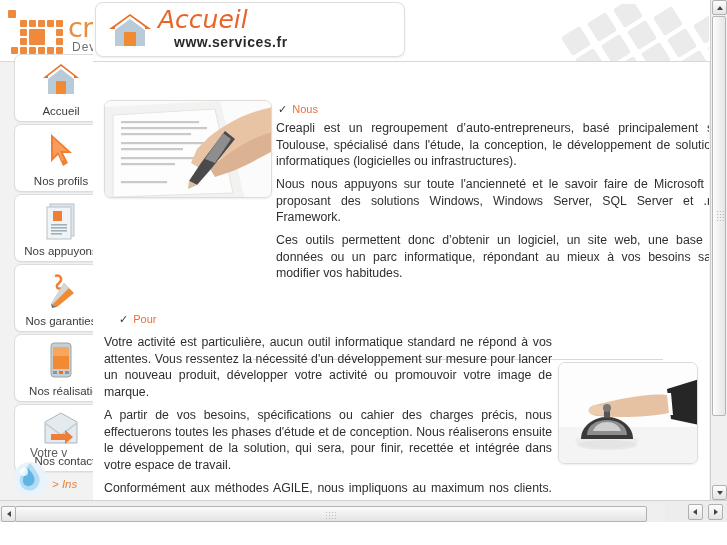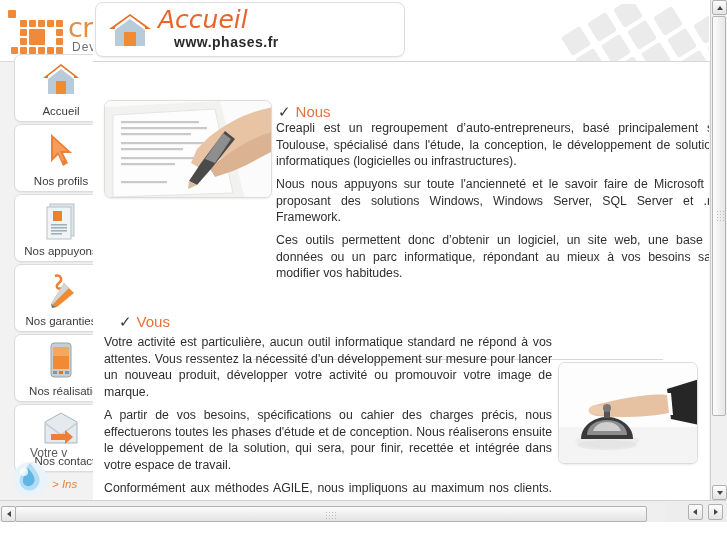--- a/index.html
+++ b/index.html
@@ -150,21 +150,21 @@
 
   .tagline {
     position: absolute; left: 10px; top: 14px;
     font-size: 13.5px; font-style: italic;
     color: #e8703a;
   }
   .tagline .chk { color: #333; font-style: normal; margin-right: 4px; }
 
   .sec-head {
     position: absolute;
-    font-size: 15px; color: #e8703a;
+    font-size: 11px; color: #e8703a;
   }
   .sec-head .chk { color: #333; margin-right: 5px; }
 
   .photo {
     position: absolute;
     background: #ffffff;
     border: 1px solid #dcdcdc;
     border-radius: 7px;
     box-shadow: 0 1px 2px rgba(0,0,0,0.08);
     overflow: hidden;
@@ -414,21 +414,21 @@
 
       <div class="header-card">
         <span class="header-home-icon">
           <svg viewBox="0 0 44 40" width="44" height="40">
             <polygon points="22,3 43,18 37,18 37,16 22,5 7,16 7,18 1,18" fill="#e8702a"></polygon>
             <polygon points="22,8 37,19 37,35 7,35 7,19" fill="#b9cbd8"></polygon>
             <rect x="16" y="21" width="12" height="14" fill="#f08b34" rx="1"></rect>
           </svg>
         </span>
         <div class="header-title">Accueil</div>
-        <div class="header-url">www.phases.fr</div>
+        <div class="header-url">www.services.fr</div>
       </div>
     </div>
 
     <div class="fg-body">
 
 
       <div class="sec-head" style="left:185px; top:41px;">
         <span class="chk">✓</span><span>Nous</span>
       </div>
 
@@ -455,21 +455,21 @@
         </svg>
       </div>
 
       <p class="para" style="left:183px; top:58px; width:448px;">Creapli est un regroupement d’auto-entrepreneurs, basé principalement sur Toulouse, spécialisé dans l'étude, la conception, le développement de solutions informatiques (logicielles ou infrastructures).</p>
       <p class="para" style="left:183px; top:114px; width:448px;">Nous nous appuyons sur toute l'ancienneté et le savoir faire de Microsoft en proposant des solutions Windows, Windows Server, SQL Server et .net Framework.</p>
       <p class="para" style="left:183px; top:170px; width:448px;">Ces outils permettent donc d’obtenir un logiciel, un site web, une base de données ou un parc informatique, répondant au mieux à vos besoins sans modifier vos habitudes.</p>
 
       <div class="divider"></div>
 
       <div class="sec-head" style="left:26px; top:251px;">
-        <span class="chk">✓</span><span>Vous</span>
+        <span class="chk">✓</span><span>Pour</span>
       </div>
 
       <div class="photo" style="left:465px; top:300px; width:140px; height:102px;">
         <svg viewBox="0 0 140 102" width="140" height="102" preserveAspectRatio="none">
           <rect width="140" height="102" fill="#fdfdfd"></rect>
           <rect y="64" width="140" height="38" fill="#f4f4f4"></rect>
           <path d="M140 16 L108 26 L112 56 L140 62 Z" fill="#262626"></path>
           <path d="M112 30 L104 30 L106 52 L114 52 Z" fill="#ffffff"></path>
           <path d="M108 32 C88 30, 62 36, 36 42 C28 44, 28 52, 38 53 C62 55, 90 54, 110 50 Z" fill="#e6c1a2"></path>
           <path d="M36 42 C30 43, 27 48, 32 51 L44 52 L46 43 Z" fill="#edcdb0"></path>

